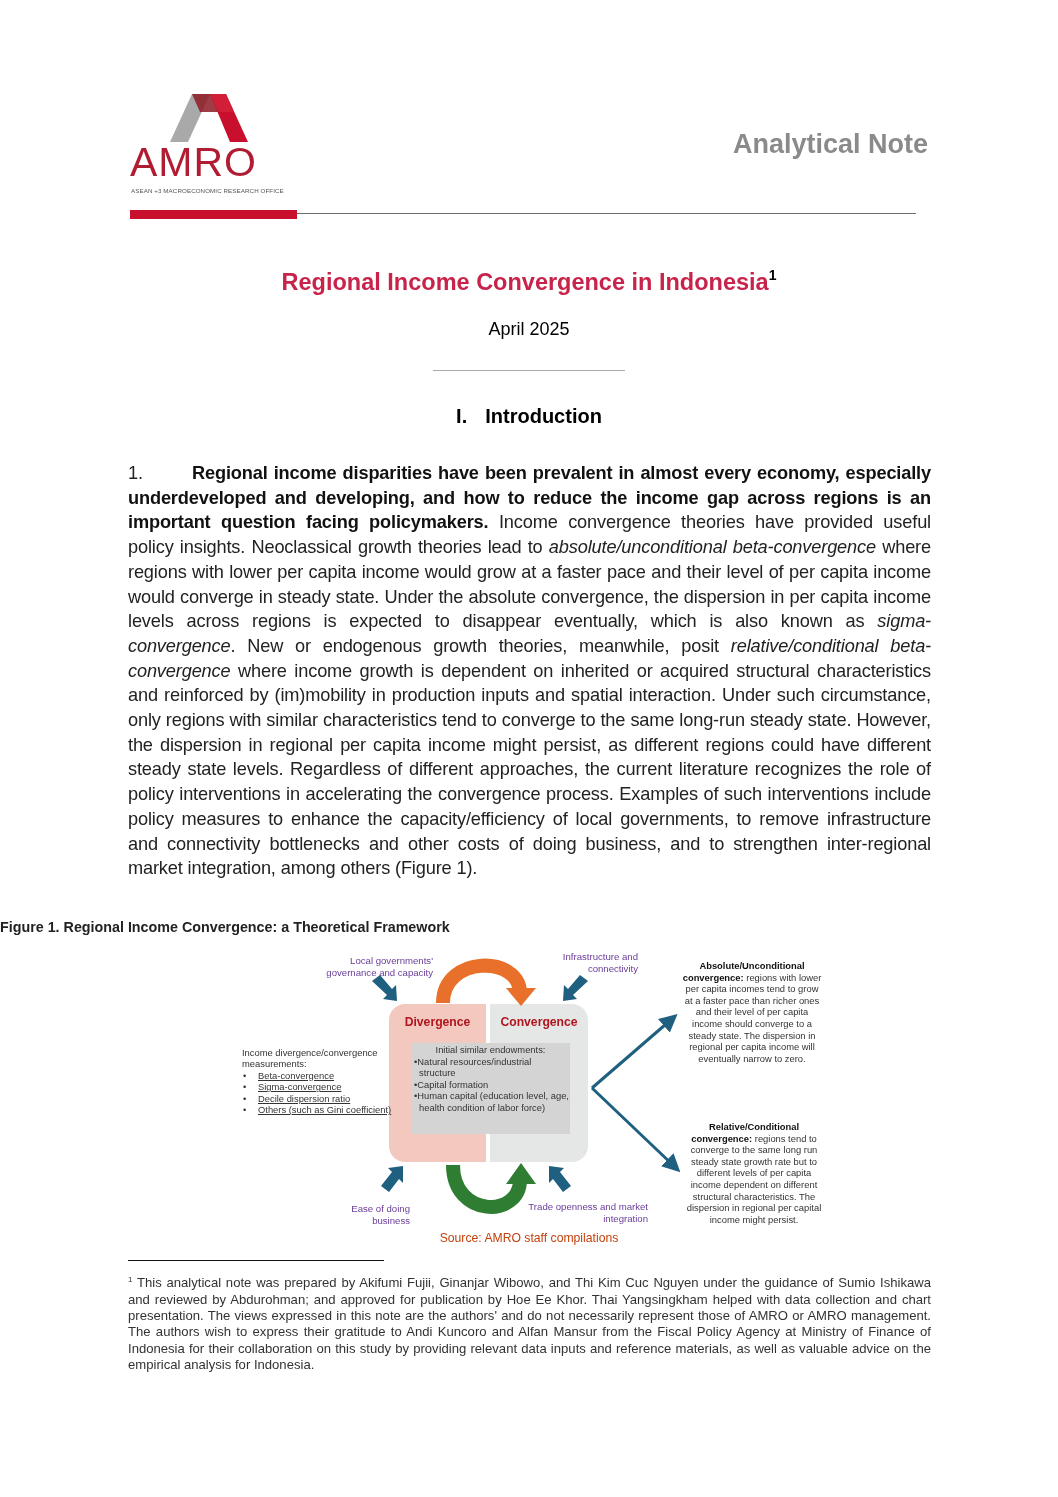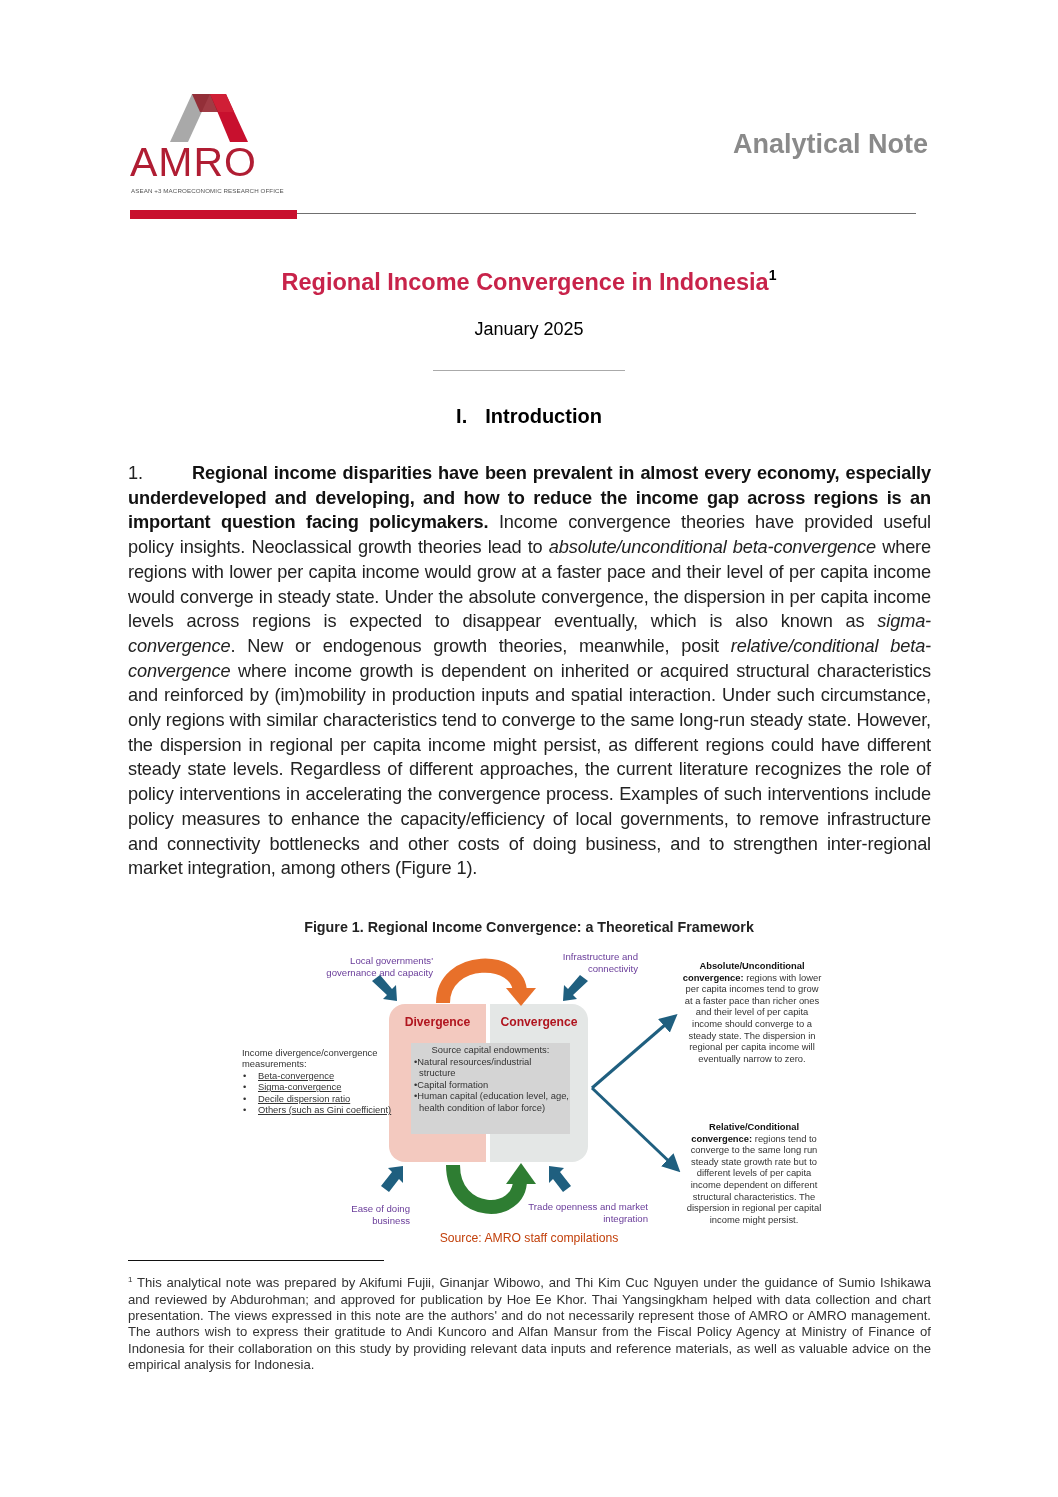--- a/index.html
+++ b/index.html
@@ -20,21 +20,21 @@
   #section-heading { left: 0; width: 1058px; top: 405px; text-align: center; font-size: 20px; font-weight: 700; color: #000; }
   #section-heading .num { display: inline-block; margin-right: 18px; }
 
   
   #para { left: 128px; top: 461px; width: 803px; font-size: 18.2px; line-height: 24.7px; text-align: justify; color: #222;
           font-family: "Liberation Sans", sans-serif; letter-spacing: -0.15px; }
   #para .pnum { display: inline-block; width: 64px; }
   #para b { color: #111; }
 
   
-  #fig-caption { left: 0; width: 1058px; top: 919px; text-align: center; font-size: 14.3px; font-weight: 700; color: #222; }
+  #fig-caption { left: 0; width: 1058px; top: 919px; text-align: left; font-size: 14.3px; font-weight: 700; color: #222; }
   .fig-label-purple { color: #6a3d9a; font-size: 9.6px; text-align: right; line-height: 12px; }
   #lbl-local { left: 313px; top: 955px; width: 120px; }
   #lbl-infra { left: 548px; top: 951px; width: 90px; }
   #lbl-ease { left: 320px; top: 1203px; width: 90px; }
   #lbl-trade { left: 528px; top: 1201px; width: 120px; }
 
   #box-div { left: 389px; top: 1004px; width: 97px; height: 158px; background: #f3c9bf; border-radius: 16px 0 0 16px; }
   #box-conv { left: 490px; top: 1004px; width: 98px; height: 158px; background: #e4e7e6; border-radius: 0 16px 16px 0; }
   #lbl-divergence { left: 389px; top: 1015px; width: 97px; text-align: center; font-size: 12.2px; font-weight: 700; color: #b0151f; }
   #lbl-convergence { left: 490px; top: 1015px; width: 98px; text-align: center; font-size: 12.2px; font-weight: 700; color: #b0151f; }
@@ -70,40 +70,40 @@
   <polygon points="24,0 58,0 50,18 32,18" fill="#8f1a25" opacity="0.85"></polygon>
   <polygon points="42,0 58,0 66,18 50,18" fill="#d01f36"></polygon>
 </svg>
 <div class="abs" id="logo-text">AMRO</div>
 <div class="abs" id="logo-sub">ASEAN +3 MACROECONOMIC RESEARCH OFFICE</div>
 <div class="abs" id="header-redbar"></div>
 <div class="abs" id="header-rule"></div>
 <div class="abs" id="analytical-note">Analytical Note</div>
 
 <div class="abs" id="doc-title"><span>Regional Income Convergence in Indonesia</span><sup>1</sup></div>
-<div class="abs" id="doc-date">January 2025</div>
+<div class="abs" id="doc-date">April 2025</div>
 <div class="abs" id="title-rule"></div>
 <div class="abs" id="section-heading"><span class="num">I.</span><span>Introduction</span></div>
 
 <div class="abs" id="para"><span class="pnum">1.</span><b>Regional income disparities have been prevalent in almost every economy, especially underdeveloped and developing, and how to reduce the income gap across regions is an important question facing policymakers.</b><span> Income convergence theories have provided useful policy insights. Neoclassical growth theories lead to </span><i>absolute/unconditional beta-convergence</i><span> where regions with lower per capita income would grow at a faster pace and their level of per capita income would converge in steady state. Under the absolute convergence, the dispersion in per capita income levels across regions is expected to disappear eventually, which is also known as </span><i>sigma-convergence</i><span>. New or endogenous growth theories, meanwhile, posit </span><i>relative/conditional beta-convergence</i><span> where income growth is dependent on inherited or acquired structural characteristics and reinforced by (im)mobility in production inputs and spatial interaction. Under such circumstance, only regions with similar characteristics tend to converge to the same long-run steady state. However, the dispersion in regional per capita income might persist, as different regions could have different steady state levels. Regardless of different approaches, the current literature recognizes the role of policy interventions in accelerating the convergence process. Examples of such interventions include policy measures to enhance the capacity/efficiency of local governments, to remove infrastructure and connectivity bottlenecks and other costs of doing business, and to strengthen inter-regional market integration, among others (Figure 1).</span></div>
 
 <div class="abs" id="fig-caption">Figure 1. Regional Income Convergence: a Theoretical Framework</div>
 
 <div class="abs fig-label-purple" id="lbl-local">Local governments' governance and capacity</div>
 <div class="abs fig-label-purple" id="lbl-infra">Infrastructure and connectivity</div>
 <div class="abs fig-label-purple" id="lbl-ease">Ease of doing business</div>
 <div class="abs fig-label-purple" id="lbl-trade">Trade openness and market integration</div>
 
 <div class="abs" id="box-div"></div>
 <div class="abs" id="box-conv"></div>
 <div class="abs" id="lbl-divergence">Divergence</div>
 <div class="abs" id="lbl-convergence">Convergence</div>
 
 <div class="abs" id="inner-box">
-  <div class="ttl">Source capital endowments:</div>
+  <div class="ttl">Initial similar endowments:</div>
   <ul>
     <li>Natural resources/industrial structure</li>
     <li>Capital formation</li>
     <li>Human capital (education level, age, health condition of labor force)</li>
   </ul>
 </div>
 
 <div class="abs" id="measurements">
   <div>Income divergence/convergence measurements:</div>
   <ul>

